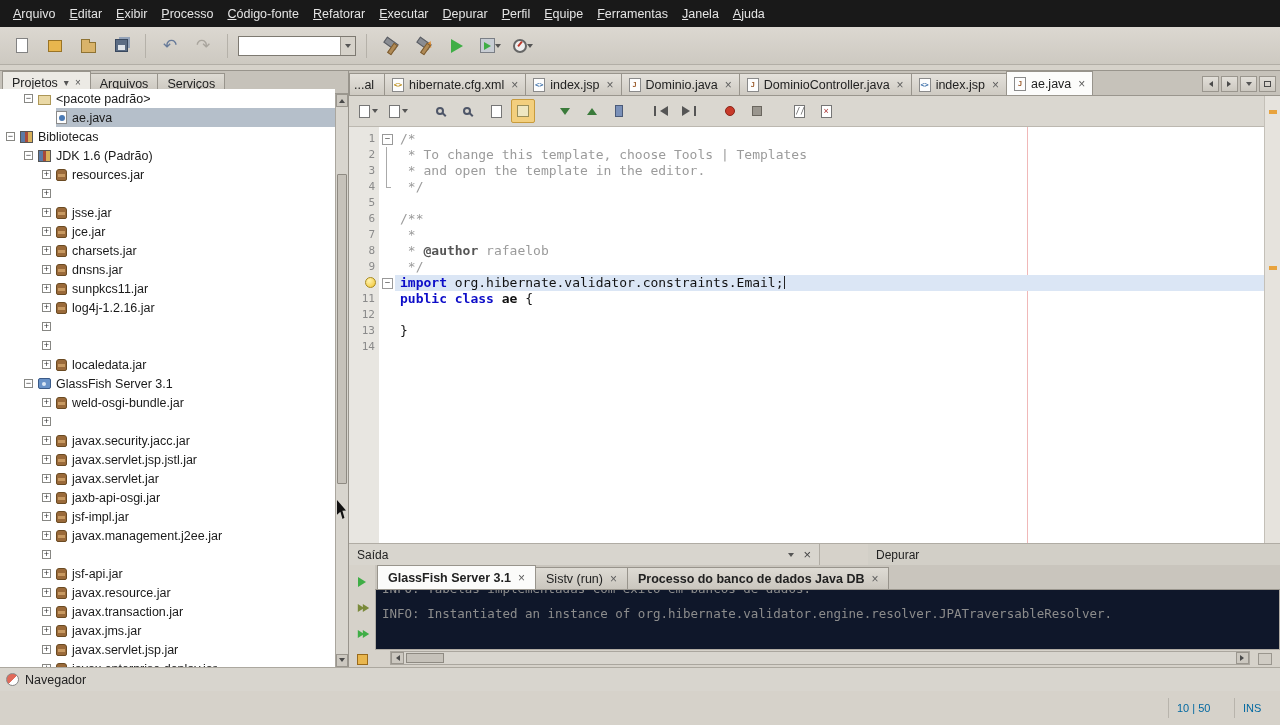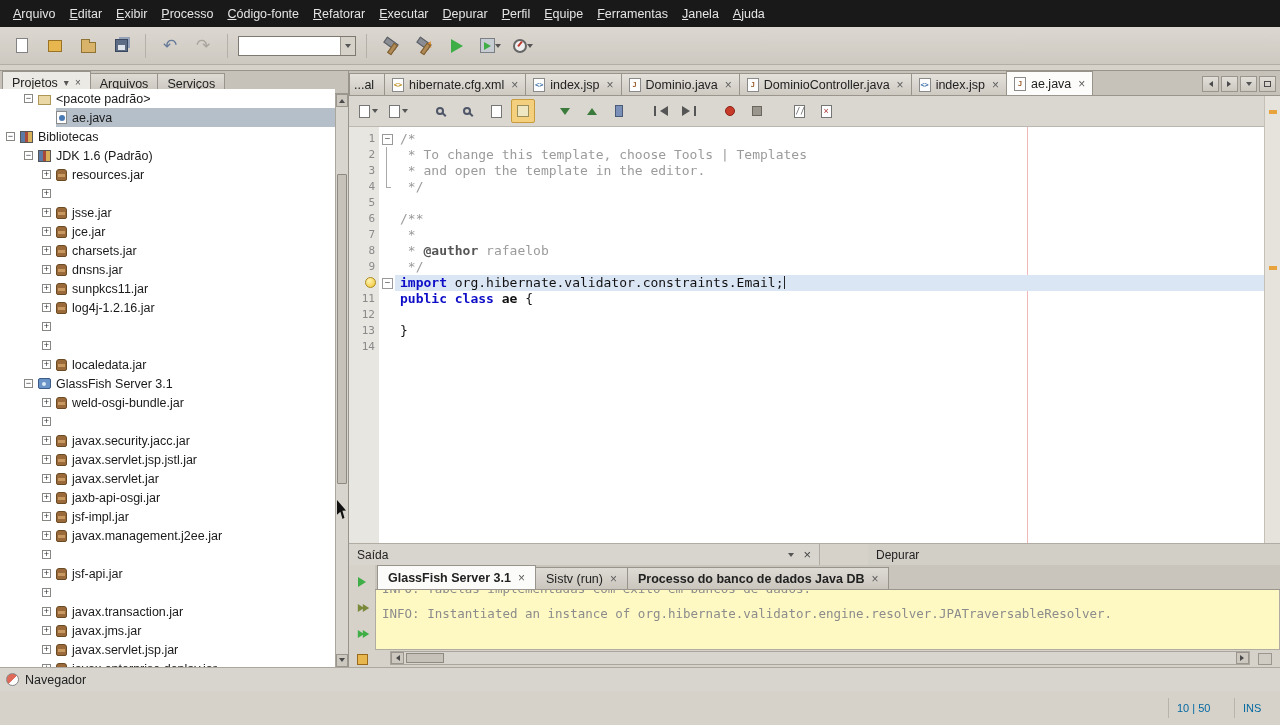--- a/index.html
+++ b/index.html
@@ -201,21 +201,21 @@
   .rail-clear { width:11px; height:11px; background:#e8b64e; border:1px solid #9a6a1a; }
   .output-content { flex:1; display:flex; flex-direction:column; position:relative; }
   .output-tabs { height:25px; background:#c9c5bd; border-bottom:1px solid #9a968e;
     display:flex; align-items:flex-end; padding-left:2px; }
   .otab { height:22px; padding:0 10px; display:flex; align-items:center; gap:7px;
     border:1px solid #98948c; border-bottom:none; background:linear-gradient(#dedbd4,#cac6be);
     font-size:12.5px; margin-right:-1px; white-space:nowrap; }
   .otab.active { background:#fbfbfa; height:24px; }
   .otab.bold .olabel { font-weight:bold; }
   .otab .x { color:#5e5e5e; font-size:12px; line-height:1; }
-  .output-text { flex:1; background:#fef9c3; border:1px solid #b0aca4; border-top:none; overflow:hidden;
+  .output-text { flex:1; background:#0f172a; border:1px solid #b0aca4; border-top:none; overflow:hidden;
     font-family:"DejaVu Sans Mono",monospace; font-size:12.5px; color:#8c8c8c;
     padding:0 6px; line-height:15px; white-space:nowrap; }
   .oline.clipped { margin-top:-9px; margin-bottom:10px; }
   .hscroll { height:14px; background:#d8d5ce; border:1px solid #aaa69e; margin:1px 30px 2px 15px;
     position:relative; }
   .h-btn { position:absolute; top:0; bottom:0; width:13px; background:#ccc8c0; border:1px solid #9a968e;
     display:flex; align-items:center; justify-content:center; }
   .h-btn.left { left:0; } .h-btn.right { right:0; }
   .h-thumb { position:absolute; left:15px; top:1px; bottom:1px; width:38px;
     background:#c6c2ba; border:1px solid #8e8a82; }
@@ -477,20 +477,24 @@
       </div>
       <div class="trow" style="padding-left: 42px;">
         <span class="exp">+</span>
         <span class="sel-wrap">
           <span class="ticon tic-jar"></span>
           <span class="tlabel">jsf-api.jar</span>
         </span>
       </div>
       <div class="trow" style="padding-left: 42px;">
         <span class="exp">+</span>
+        <span class="sel-wrap">
+          <span class="ticon tic-jar"></span>
+          <span class="tlabel">javax.resource.jar</span>
+        </span>
       </div>
       <div class="trow" style="padding-left: 42px;">
         <span class="exp">+</span>
         <span class="sel-wrap">
           <span class="ticon tic-jar"></span>
           <span class="tlabel">javax.transaction.jar</span>
         </span>
       </div>
       <div class="trow" style="padding-left: 42px;">
         <span class="exp">+</span>

